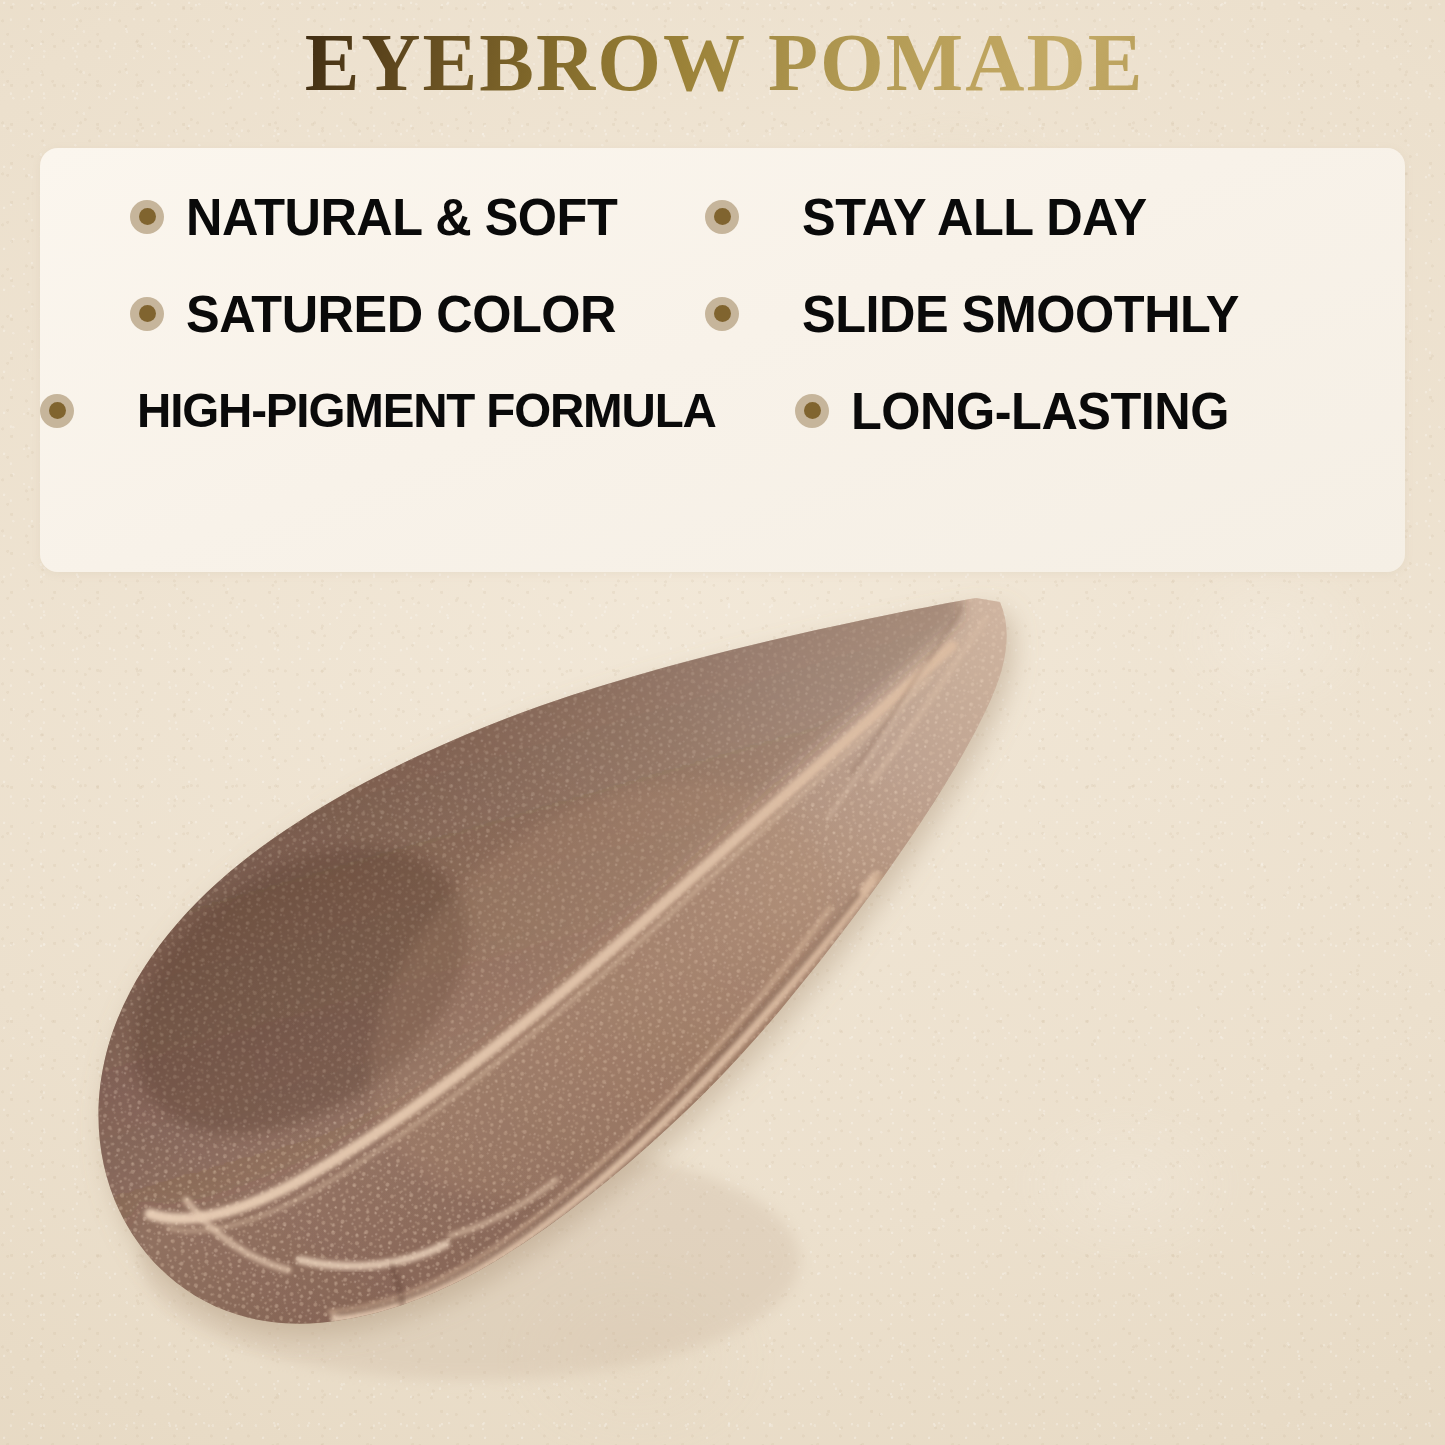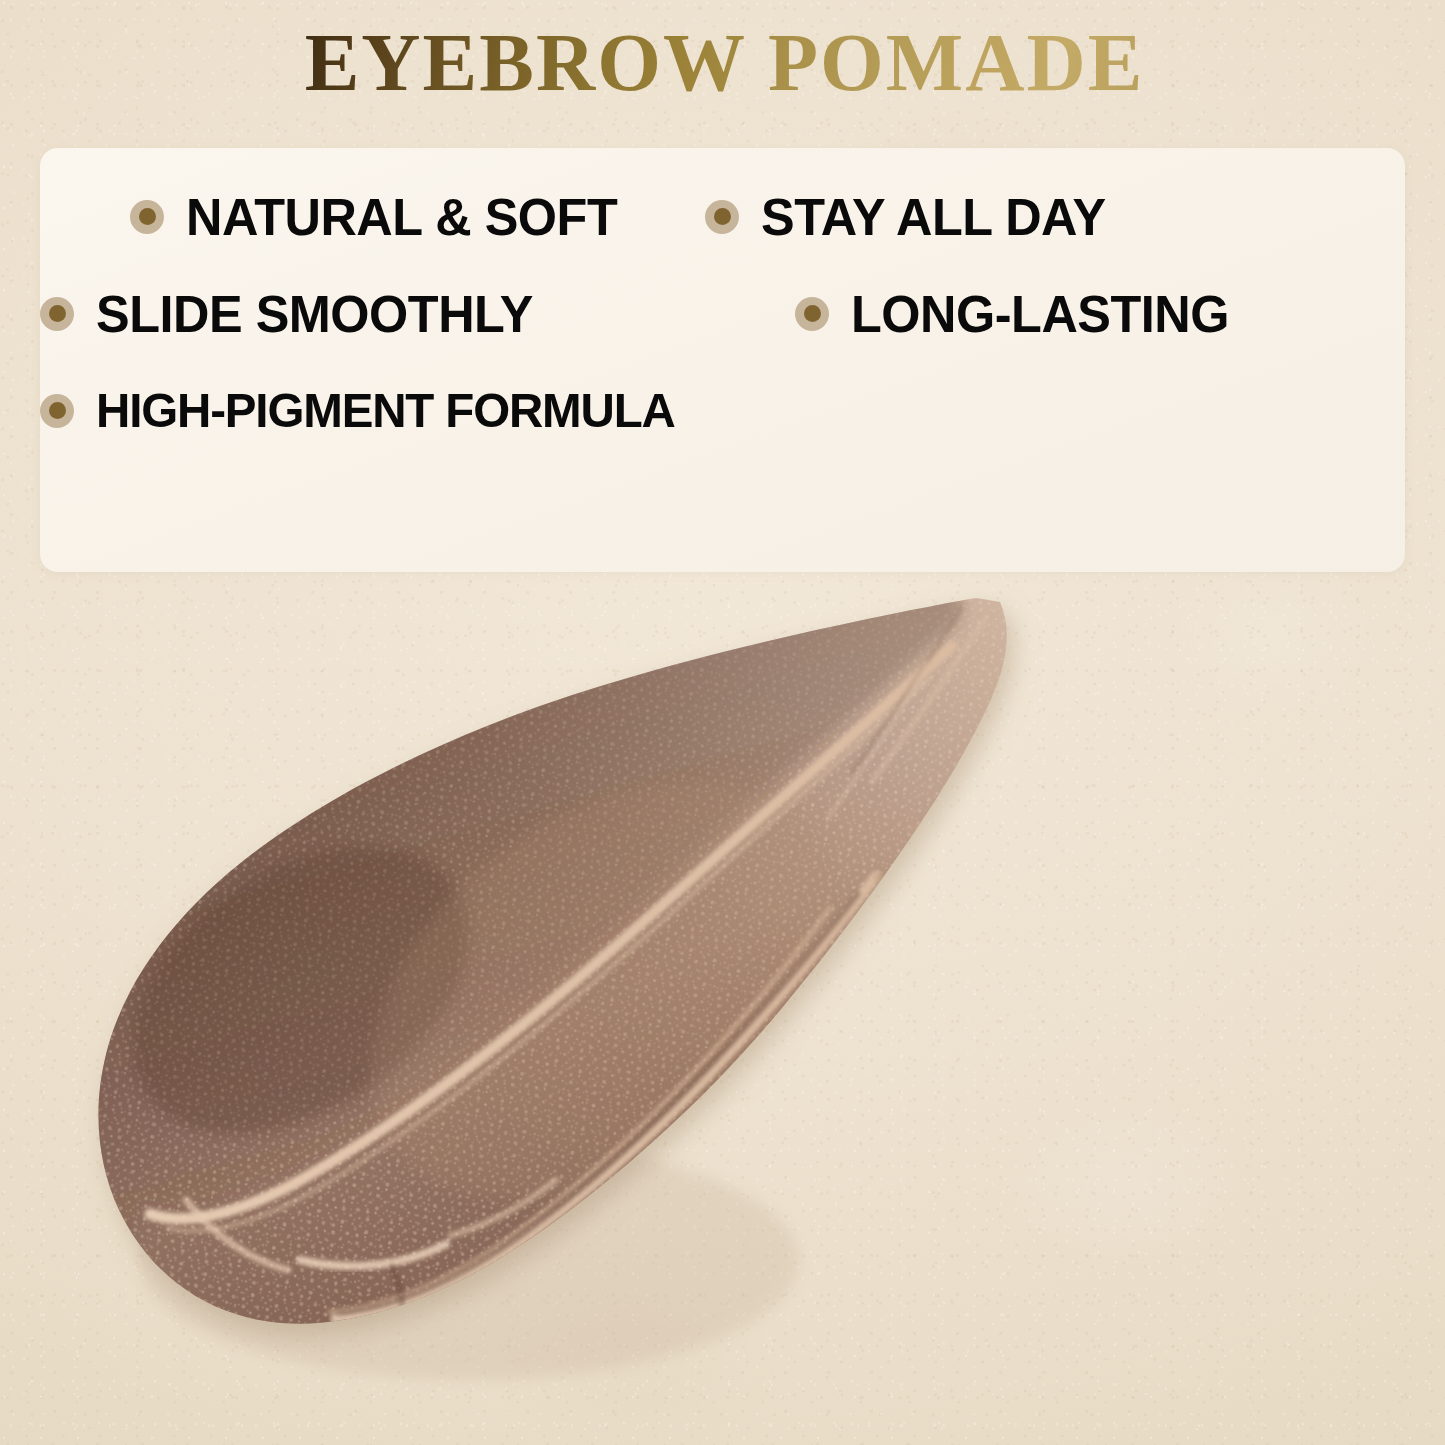--- a/index.html
+++ b/index.html
@@ -115,21 +115,21 @@
     grid-template-rows: repeat(4, 1fr);
     padding: 20px 0 16px 0;
     box-sizing: border-box;
   }
   .feature-item {
     display: flex;
     align-items: center;
     padding-left: 90px;
     box-sizing: border-box;
   }
-  .feature-item.col-right { padding-left: 0; }
+  .feature-item.col-right { padding-left: 0; gap: 41px; }
 
   .bullet {
     position: relative;
     flex: 0 0 auto;
     width: 34px;
     height: 34px;
     border-radius: 50%;
     background: #c6b59b;
     margin-right: 22px;
   }
@@ -186,36 +186,40 @@
       <div class="feature-item col-left">
         <span class="bullet"></span>
         <span class="feature-label">NATURAL &amp; SOFT</span>
       </div>
 
       <div class="feature-item col-right">
         <span class="bullet"></span>
         <span class="feature-label">STAY ALL DAY</span>
       </div>
 
+      <div class="feature-item col-left">
+        <span class="bullet"></span>
+        <span class="feature-label">SATURED COLOR</span>
+      </div>
 
       <div class="feature-item col-right">
         <span class="bullet"></span>
         <span class="feature-label">SLIDE SMOOTHLY</span>
       </div>
 
 
 
+      <div class="feature-item col-right">
+        <span class="bullet"></span>
+        <span class="feature-label tight">HIGH-PIGMENT FORMULA</span>
+      </div>
+
       <div class="feature-item col-left">
         <span class="bullet"></span>
         <span class="feature-label">LONG-LASTING</span>
-      </div>
-
-      <div class="feature-item col-right">
-        <span class="bullet"></span>
-        <span class="feature-label tight">HIGH-PIGMENT FORMULA</span>
       </div>
 
     </div>
   </div>
 
   <div class="swatch-stage">
     <svg class="swatch-svg" viewBox="0 0 1445 885" preserveAspectRatio="none">
       <defs>
 
         <linearGradient id="bodyGrad" x1="1" y1="0" x2="0.12" y2="1">

